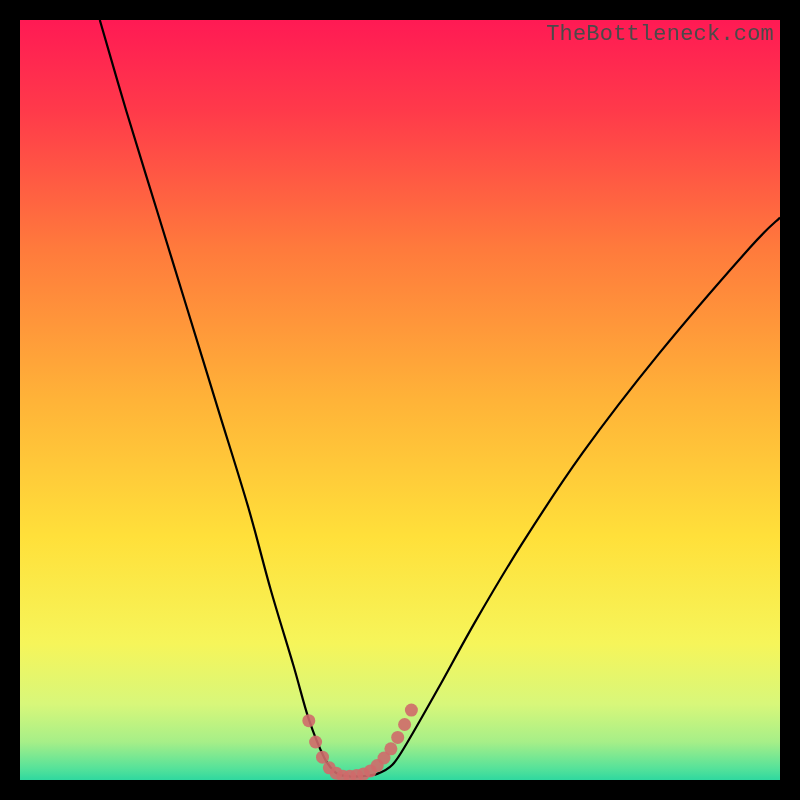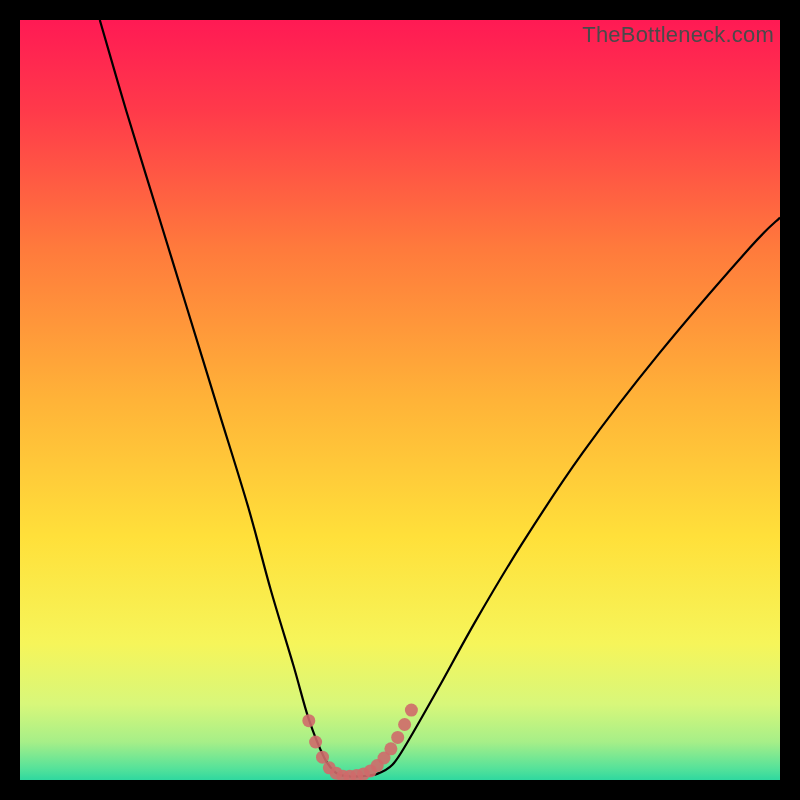--- a/index.html
+++ b/index.html
@@ -29,20 +29,21 @@
   }
   .watermark {
     position: absolute;
     top: 2px;
     right: 6px;
     font-size: 22px;
     font-weight: 500;
     color: #4a4a4a;
     letter-spacing: 0.2px;
     z-index: 10;
+    font-family: Liberation Mono, monospace;
   }
   svg.curve {
     position: absolute;
     left: 0;
     top: 0;
     width: 760px;
     height: 760px;
     pointer-events: none;
   }
   .black-border-left {

